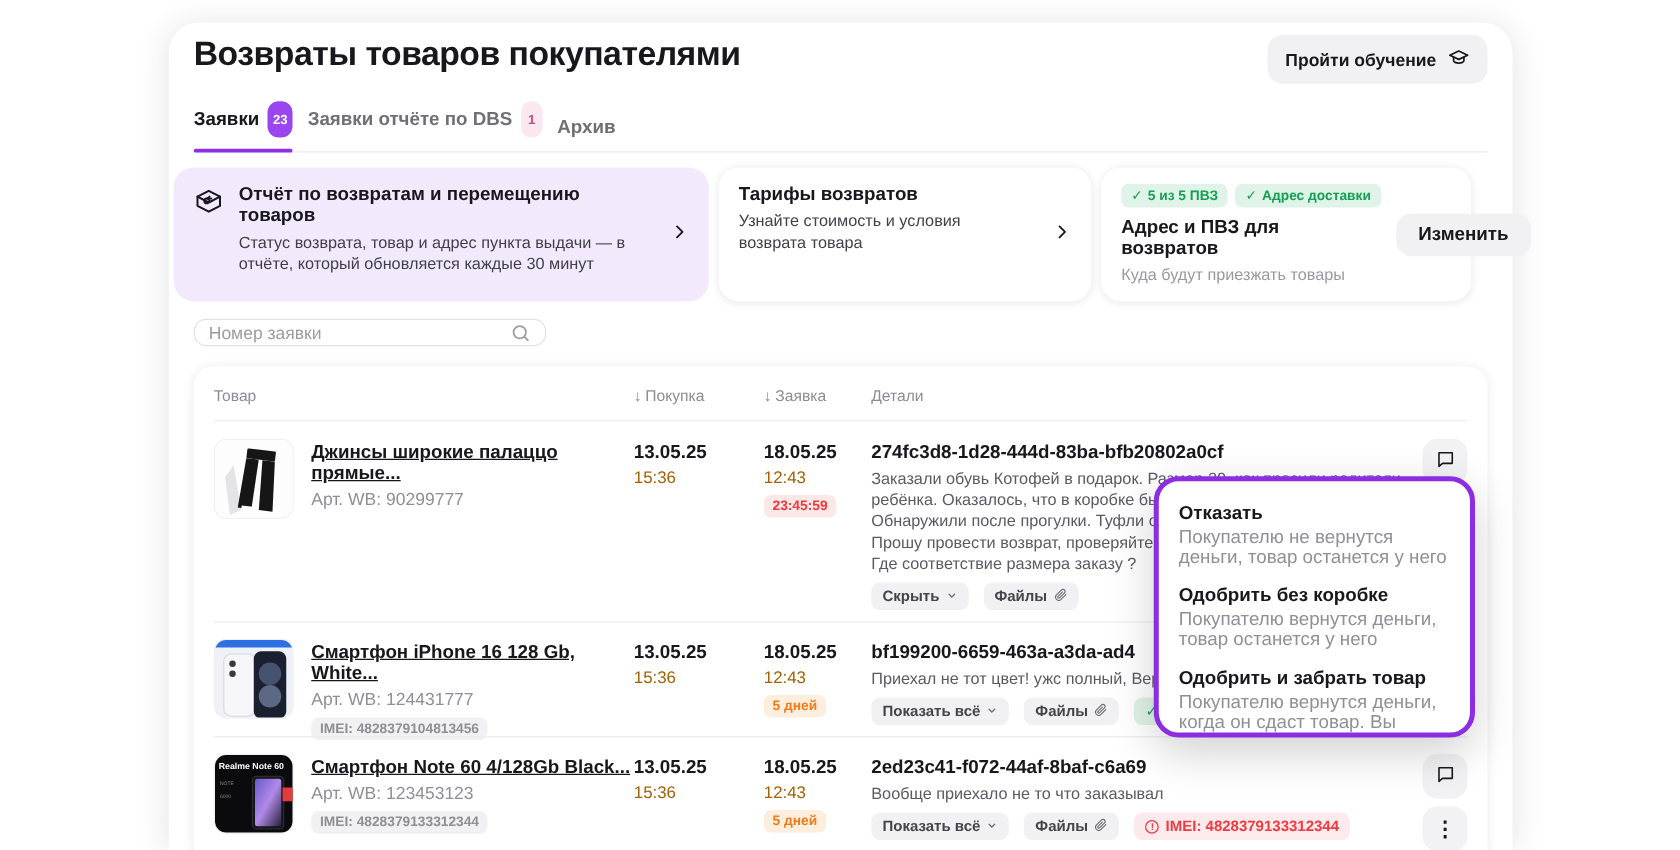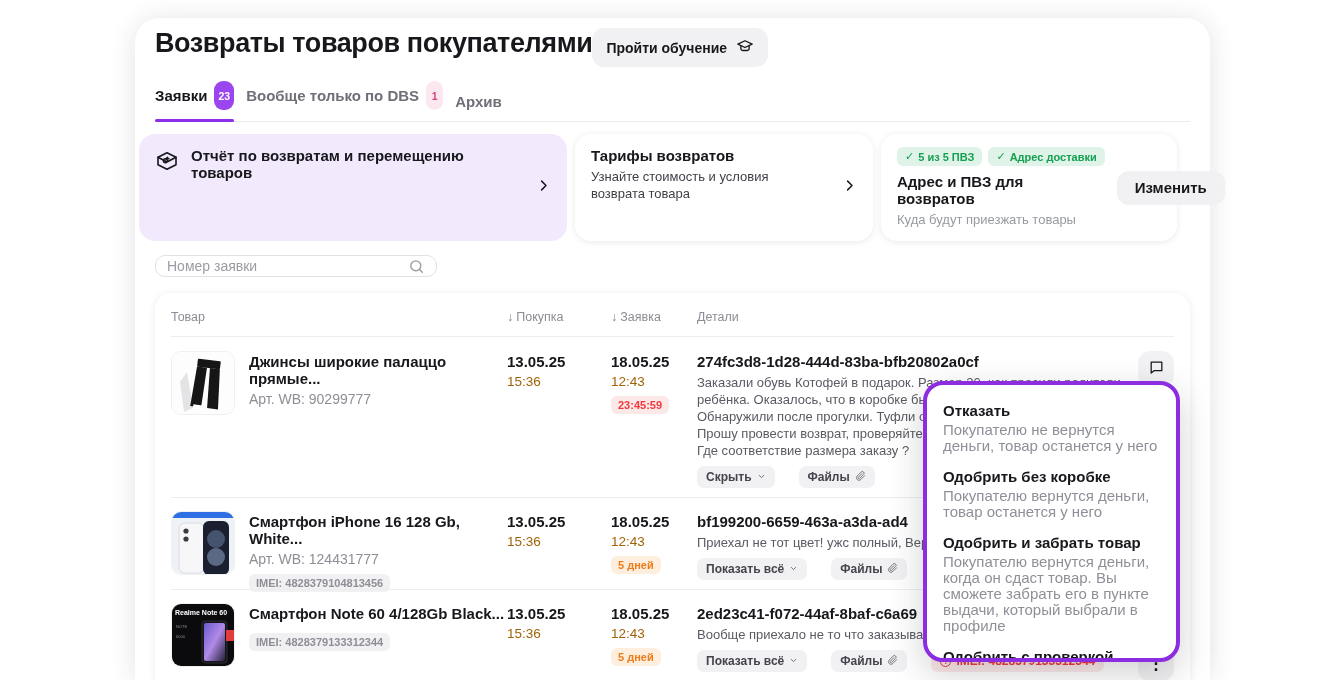--- a/index.html
+++ b/index.html
@@ -3,21 +3,21 @@
 <meta charset="utf-8">
 <style>
   * { margin:0; padding:0; box-sizing:border-box; }
   body { background:#fff; font-family:"Liberation Sans","DejaVu Sans",sans-serif; color:#17171c; }
   .stage { position:relative; width:1344px; height:680px; background:#fff; overflow:hidden; }
 
   .main-card { position:absolute; left:135px; top:18px; width:1075px; height:662px;
     background:#fff; border-radius:24px 24px 0 0; box-shadow:0 2px 26px rgba(40,40,60,.13); }
 
   
-  .header { display:flex; justify-content:flex-start; align-items:flex-start; padding:10px 20px 0; }
+  .header { display:flex; justify-content:space-between; align-items:flex-start; padding:10px 20px 0; }
   h1 { font-size:27px; font-weight:800; letter-spacing:-.4px; }
   .training-btn { display:flex; align-items:center; gap:9px; background:#f1f1f3; border:none;
     border-radius:12px; padding:9px 14px; font-size:14px; font-weight:600; color:#17171c; cursor:pointer;
     font-family:inherit; }
 
   
   .tabs { display:flex; gap:12px; align-items:flex-end; margin:14px 20px 0; border-bottom:1px solid #ececef; }
   .tab { display:flex; align-items:center; gap:7px; font-size:15px; font-weight:600; color:#6f6f78;
     padding-bottom:11px; position:relative; cursor:pointer; }
   .tab.active { color:#17171c; font-weight:700; }
@@ -58,50 +58,50 @@
   .thead { color:#8c8c95; font-size:12.5px; padding-top:17px; padding-bottom:13px; position:relative; }
   .thead::after { content:""; position:absolute; bottom:0; left:16px; right:16px; border-bottom:1px solid #ededf0; }
   .sort { margin-right:3px; }
   .trow { padding-top:14px; padding-bottom:12px; position:relative; }
   .trow + .trow::before { content:""; position:absolute; top:0; left:16px; right:16px; border-top:1px solid #ededf0; }
 
   .cell-product { display:flex; gap:14px; }
   .thumb { width:64px; height:64px; border-radius:10px; flex:none; overflow:hidden; border:1px solid #f0f0f2;
     background:#fff; }
   .thumb svg { display:block; }
-  .ptitle { font-size:15px; font-weight:700; margin-bottom:4px; padding-top:2px; }
+  .ptitle { font-size:15px; font-weight:700; margin-bottom:4px; padding-top:2px;text-decoration:underline; }
   .part { font-size:14px; color:#8e8e96; }
   .imei-chip { margin-top:7px; display:inline-block; background:#f1f1f3; color:#8e8e96; font-size:11px;
     font-weight:600; padding:3px 7px; border-radius:6px; }
 
   .date { font-size:15px; font-weight:700; margin-bottom:4px; padding-top:2px; }
   .time { font-size:13.5px; color:#a16207; }
   .badge-chip { margin-top:7px; font-size:11px; font-weight:700; padding:3px 7px; border-radius:6px;
     display:inline-block; }
   .badge-chip.red { background:#fde8e8; color:#f0383d; }
   .badge-chip.orange { background:#fdeedd; color:#ee7c1b; }
 
   .rid { font-size:15px; font-weight:700; margin-bottom:4px; padding-top:2px; }
   .comment { font-size:13px; color:#5a5a63; line-height:17px; max-width:440px; }
-  .chips { display:flex; gap:24px; margin-top:7px; align-items:center; }
+  .chips { display:flex; gap:12px; margin-top:7px; align-items:center; }
   .chip { display:inline-flex; align-items:center; gap:5px; background:#f1f1f3; border:none; border-radius:7px;
     font-size:12px; font-weight:600; color:#44444c; padding:4px 9px; cursor:pointer; font-family:inherit;
     white-space:nowrap; }
   .chip.green { background:#e0f3e8; color:#14a052; }
   .chip.red { background:#fdeaec; color:#ef3b41; }
   .warn-circle { width:11px; height:11px; border:1.3px solid currentColor; border-radius:50%;
     display:inline-flex; align-items:center; justify-content:center; font-size:8px; font-weight:700; }
 
   .cell-actions { display:flex; flex-direction:column; gap:6px; align-items:flex-end; }
   .icon-btn { width:36px; height:36px; border-radius:12px; background:#f2f2f4; border:none; display:flex;
     align-items:center; justify-content:center; cursor:pointer; }
   .kebab { font-size:17px; font-weight:700; color:#17171c; line-height:1; }
 
   
-  .popup { position:absolute; left:923px; top:381px; width:257px; height:281px; background:#fff;
+  .popup { position:absolute; left:923px; top:381px; width:257px; height:209px; background:#fff;
     border:4px solid #8d2de2; border-radius:20px; box-shadow:0 12px 36px rgba(0,0,0,.18);
     padding:11px 16px; overflow:hidden; z-index:50; }
   .popup-item { padding:6px 0 8px; cursor:pointer; }
   .pi-label { font-size:15px; font-weight:700; margin-bottom:3px; }
   .pi-desc { font-size:15px; color:#8f8f98; line-height:16px; }
 </style>
 </head>
 <body>
 
 <div class="stage">
@@ -119,40 +119,41 @@
         </span>
       </button>
     </div>
 
     <div class="tabs">
       <div class="tab active">
         <span>Заявки</span>
         <span class="tab-badge purple">23</span>
       </div>
       <div class="tab">
-        <span>Вообще только по DBS</span>
+        <span>Заявки отчёте по DBS</span>
         <span class="tab-badge pink">1</span>
       </div>
       <div class="tab">
         <span>Архив</span>
       </div>
     </div>
 
     <div class="cards-row">
       <div class="info-card card-report">
         <span style="padding-top:2px;">
           <svg width="24" height="24" viewBox="0 0 24 24" fill="none" stroke="#17171c" stroke-width="1.6" stroke-linecap="round" stroke-linejoin="round">
               <path d="M21 8.3v7.4l-9 4.6-9-4.6V8.3L12 3.7l9 4.6z"></path>
               <path d="M3 8.3 12 13l9-4.7"></path>
               <path d="M14 9.8h-3.6a1.9 1.9 0 0 0 0 3.8h.8"></path>
               <path d="m12.6 8.3-1.7 1.5 1.7 1.5"></path>
             </svg>
         </span>
         <div>
           <div class="ic-title">Отчёт по возвратам и перемещению товаров</div>
+          <div class="ic-sub" style="max-width:340px;">Статус возврата, товар и адрес пункта выдачи — в отчёте, который обновляется каждые 30 минут</div>
         </div>
         <span class="chev">
           <svg width="15" height="15" viewBox="0 0 24 24" fill="none" stroke="#17171c" stroke-width="2.4" stroke-linecap="round" stroke-linejoin="round">
               <path d="m9 5 7 7-7 7"></path>
             </svg>
         </span>
       </div>
 
       <div class="info-card card-tariffs">
         <div style="flex:1;">
@@ -340,20 +341,21 @@
               <text x="3" y="11" fill="#fff" font-size="7" font-weight="bold" font-family="sans-serif">Realme Note 60</text>
               <rect x="30" y="17" width="25" height="42" rx="3" fill="#15151a" stroke="#2c2c33"></rect>
               <rect x="32" y="19" width="21" height="38" rx="2" fill="url(#rg)"></rect>
               <rect x="54" y="26" width="9" height="11" fill="#e23c3c"></rect>
               <text x="4" y="24" fill="#8b8b90" font-size="4" font-family="sans-serif">NOTE</text>
               <text x="4" y="34" fill="#8b8b90" font-size="4" font-family="sans-serif">6000</text>
             </svg>
           </div>
           <div>
             <div class="ptitle">Смартфон Note 60 4/128Gb Black...</div>
+            <div class="part">Арт. WB: 123453123</div>
             <span class="imei-chip">IMEI: 4828379133312344</span>
           </div>
         </div>
         <div>
           <div class="date">13.05.25</div>
           <div class="time">15:36</div>
         </div>
         <div>
           <div class="date">18.05.25</div>
           <div class="time">12:43</div>

